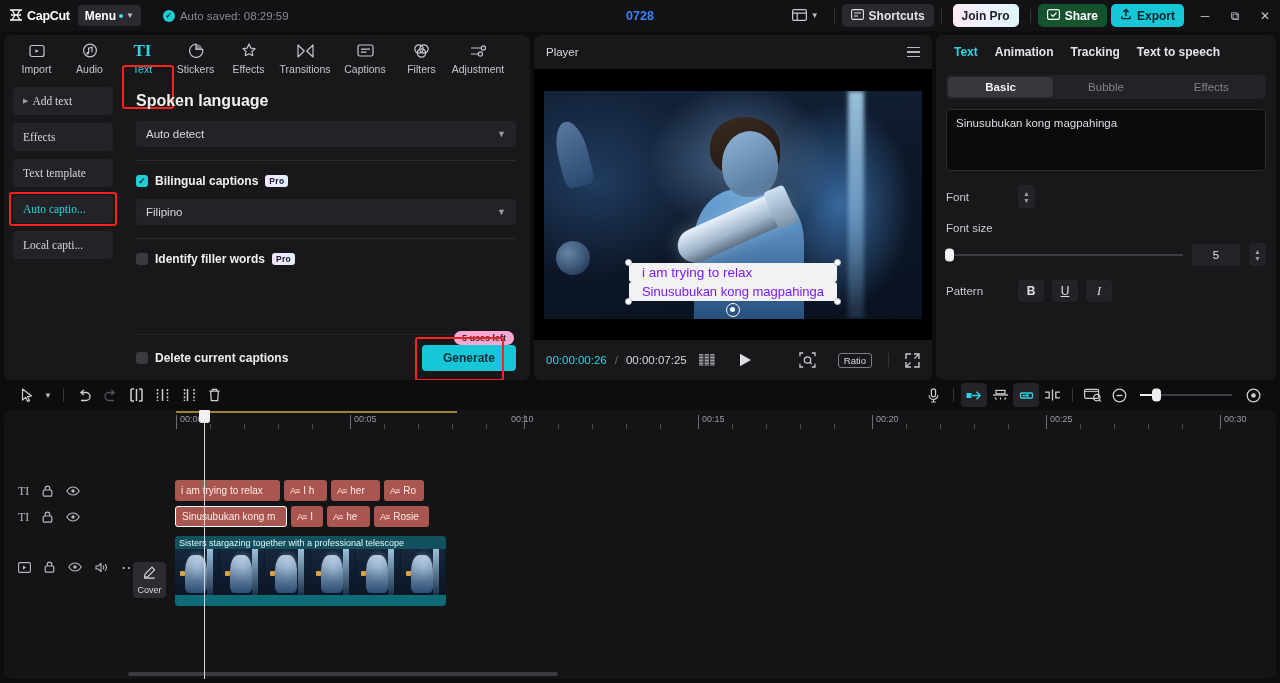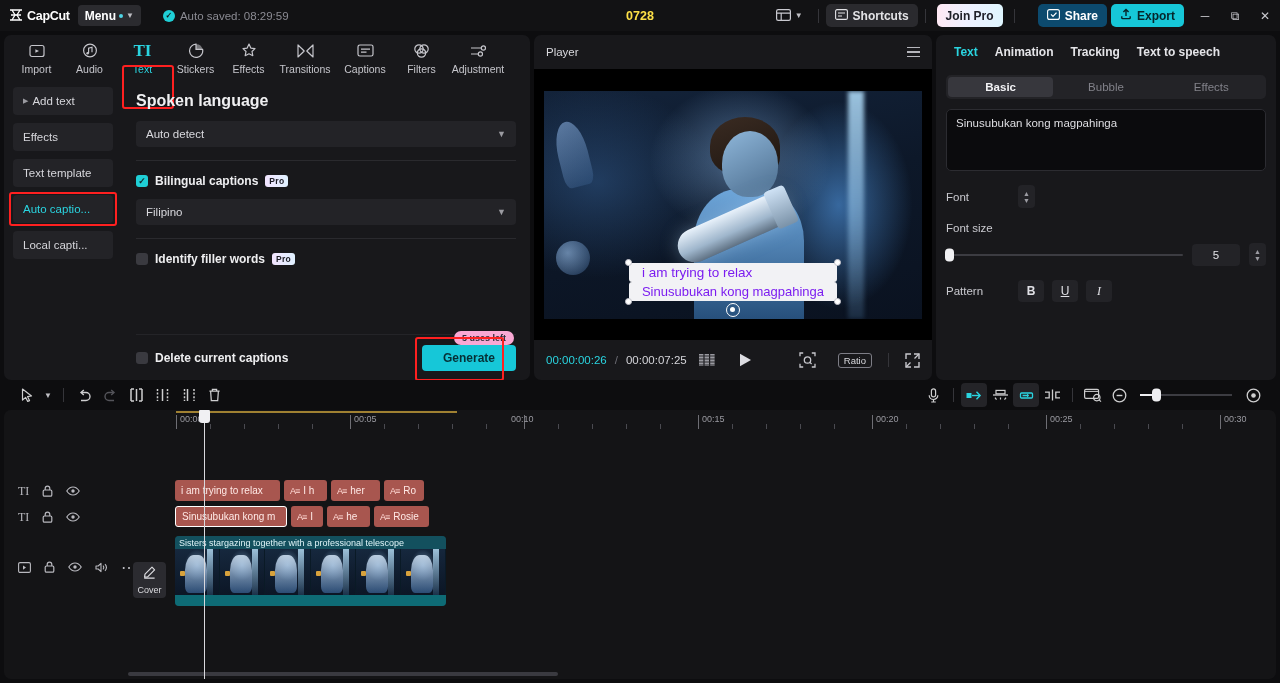--- a/index.html
+++ b/index.html
@@ -29,35 +29,35 @@
   .caret { font-size: 8px; color: #bdbdc2; }
   .autosave { display: flex; align-items: center; gap: 5px; margin-left: 22px; }
   .check-circle {
     width: 12px; height: 12px; border-radius: 50%; background: #1fcfd6;
     display: flex; align-items: center; justify-content: center;
     font-size: 8px; color: #111; font-weight: bold;
   }
   .autosave-text { font-size: 11.5px; color: #8b8b93; }
   .proj-title {
     position: absolute; left: 50%; transform: translateX(-50%);
-    font-size: 12.5px; font-weight: bold; color: #fde047;
+    font-size: 12.5px; font-weight: bold; color: #3b82f6;
   }
   .tb-right { margin-left: auto; display: flex; align-items: center; gap: 0; padding-right: 0; }
   .layout-btn { display: flex; align-items: center; gap: 4px; padding: 0 8px; cursor: pointer; }
   .divider-v { width: 1px; height: 14px; background: #35353a; margin: 0 7px; }
   .pill {
     height: 23px; border-radius: 5px; display: flex; align-items: center; gap: 5px;
     padding: 0 9px; font-size: 12px; font-weight: bold; cursor: pointer;
   }
   .pill.shortcuts { background: #2a2a2e; color: #e3e3e6; }
   .pill.joinpro {
     background: linear-gradient(90deg,#ffe9f4 0%,#eef0ff 45%,#dff6ff 100%);
     color: #20202a; margin: 0 4px;
   }
-  .pill.share { background: #0c4a6e; color: #fff; margin-left: 16px; }
+  .pill.share { background: #14532d; color: #fff; }
   .pill.export { background: #16c7d8; color: #05252a; margin-left: 4px; }
   .wbtns { display: flex; align-items: center; margin-left: 6px; }
   .wbtn { width: 30px; height: 31px; display: flex; align-items: center; justify-content: center;
     font-size: 12px; color: #c9c9cf; cursor: pointer; }
 
   
   .main { flex: 1; display: flex; gap: 0; padding: 4px 4px 0 4px; min-height: 0; }
 
   
   .leftpanel {
@@ -72,21 +72,21 @@
   .tooltab .ic { height: 19px; display: flex; align-items: center; font-size: 15px; }
   .tooltab .lb { font-size: 10.5px; white-space: nowrap; }
   .tooltab.wide { width: 60px; }
   .tooltab.active { color: #2ad4e0; }
   .hl-red { position: absolute; border: 2px solid #ff2020; border-radius: 3px; pointer-events: none; }
 
   .leftbody { flex: 1; display: flex; min-height: 0; }
   .sidelist { width: 118px; padding: 6px 9px 0 9px; display: flex; flex-direction: column; gap: 8px; }
   .sideitem {
     height: 28px; background: #232327; border-radius: 4px; display: flex; align-items: center;
-    padding: 0 10px; font-size: 11.5px; color: #d6d6db; cursor: pointer; gap: 4px;
+    padding: 0 10px; font-size: 11.5px; color: #d6d6db; cursor: pointer; gap: 4px; font-family: Liberation Serif, serif;
   }
   .sideitem.sel { color: #2ad4e0; background: #232327; }
   .sideitem .arrow { font-size: 7px; color: #9a9aa0; }
   .sidewrap { position: relative; }
 
   .captionpanel { flex: 1; padding: 11px 14px 0 14px; position: relative; display: flex; flex-direction: column;}
   .sec-title { font-size: 16px; font-weight: bold; color: #f0f0f2; margin-bottom: 11px; }
   .select {
     height: 26px; background: #232327; border-radius: 4px; display: flex; align-items: center;
     justify-content: space-between; padding: 0 10px; font-size: 11.5px; color: #d9d9de; cursor: pointer;

